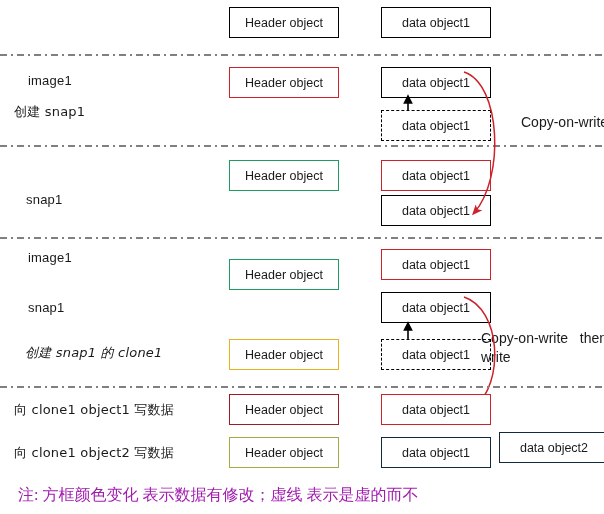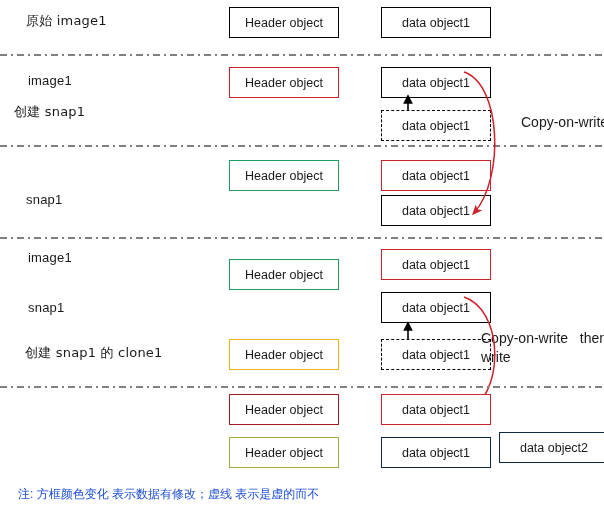--- a/index.html
+++ b/index.html
@@ -56,25 +56,25 @@
     line-height: 16px;
     white-space: nowrap;
     color: #1a1a1a;
     letter-spacing: 0.2px;
   }
   .label.cn {
     font-family: "DejaVu Sans", "Liberation Sans", sans-serif;
   }
   .note {
     position: absolute;
-    font-size: 12px;
+    font-size: 16px;
     line-height: 17px;
     white-space: nowrap;
-    color: #1d4ed8;
-    font-family: Liberation Sans, sans-serif;
+    color: #a21caf;
+    font-family: Liberation Serif, serif;
   }
   .annot {
     position: absolute;
     font-size: 14px;
     line-height: 19px;
     color: #1a1a1a;
     white-space: pre;
   }
 
   
@@ -99,21 +99,20 @@
     position: absolute;
     overflow: visible;
     pointer-events: none;
   }
 </style>
 </head>
 <body>
 
 <div id="canvas">
 
-  <div class="label cn" style="left:26px; top:13px;">原始 image1</div>
 
   <div class="box solid" style="left:201px; top:7px; width:110px; height:31px; border-color:#000000;">
     <span>Header object</span>
   </div>
 
   <div class="box solid" style="left:353px; top:7px; width:110px; height:31px; border-color:#000000;">
     <span>data object1</span>
   </div>
 
   <div class="divider" style="top:54px;"></div>
@@ -170,21 +169,21 @@
     </defs>
     <path d="M 9,2 C 46,14 50,108 19,143" fill="none" stroke="#cc2229" stroke-width="1.5" marker-end="url(#redarrow1)"></path>
   </svg>
 
   <div class="divider" style="top:237px;"></div>
 
   <div class="label" style="left:28px; top:250px;">image1</div>
 
   <div class="label" style="left:28px; top:300px;">snap1</div>
 
-  <div class="label cn" style="left:25px; top:345px;">创建 snap1 的 clone1</div>
+  <div class="label cn" style="left:25px; top:345px;font-style:italic;">创建 snap1 的 clone1</div>
 
   <div class="box solid" style="left:201px; top:259px; width:110px; height:31px; border-color:#1f9c62;">
     <span>Header object</span>
   </div>
 
   <div class="box solid" style="left:201px; top:339px; width:110px; height:31px; border-color:#e8b21f;">
     <span>Header object</span>
   </div>
 
   <div class="box solid" style="left:353px; top:249px; width:110px; height:31px; border-color:#cc2229;">
@@ -216,21 +215,23 @@
     <defs>
       <marker id="redarrow2" markerWidth="7" markerHeight="7" refX="5" refY="3.5" orient="auto">
         <path d="M0,0.6 L7,3.5 L0,6.4 L1.6,3.5 z" fill="#cc2229"></path>
       </marker>
     </defs>
     <path d="M 9,2 C 46,14 50,88 19,113" fill="none" stroke="#cc2229" stroke-width="1.5" marker-end="url(#redarrow2)"></path>
   </svg>
 
   <div class="divider" style="top:386px;"></div>
 
-
+  <div class="label cn" style="left:14px; top:402px;">向 clone1 object1 写数据</div>
+
+  <div class="label cn" style="left:14px; top:445px;">向 clone1 object2 写数据</div>
 
   <div class="box solid" style="left:201px; top:394px; width:110px; height:31px; border-color:#9e1b23;">
     <span>Header object</span>
   </div>
 
   <div class="box solid" style="left:201px; top:437px; width:110px; height:31px; border-color:#a6ab40;">
     <span>Header object</span>
   </div>
 
   <div class="box solid" style="left:353px; top:394px; width:110px; height:31px; border-color:#cc2229;">

